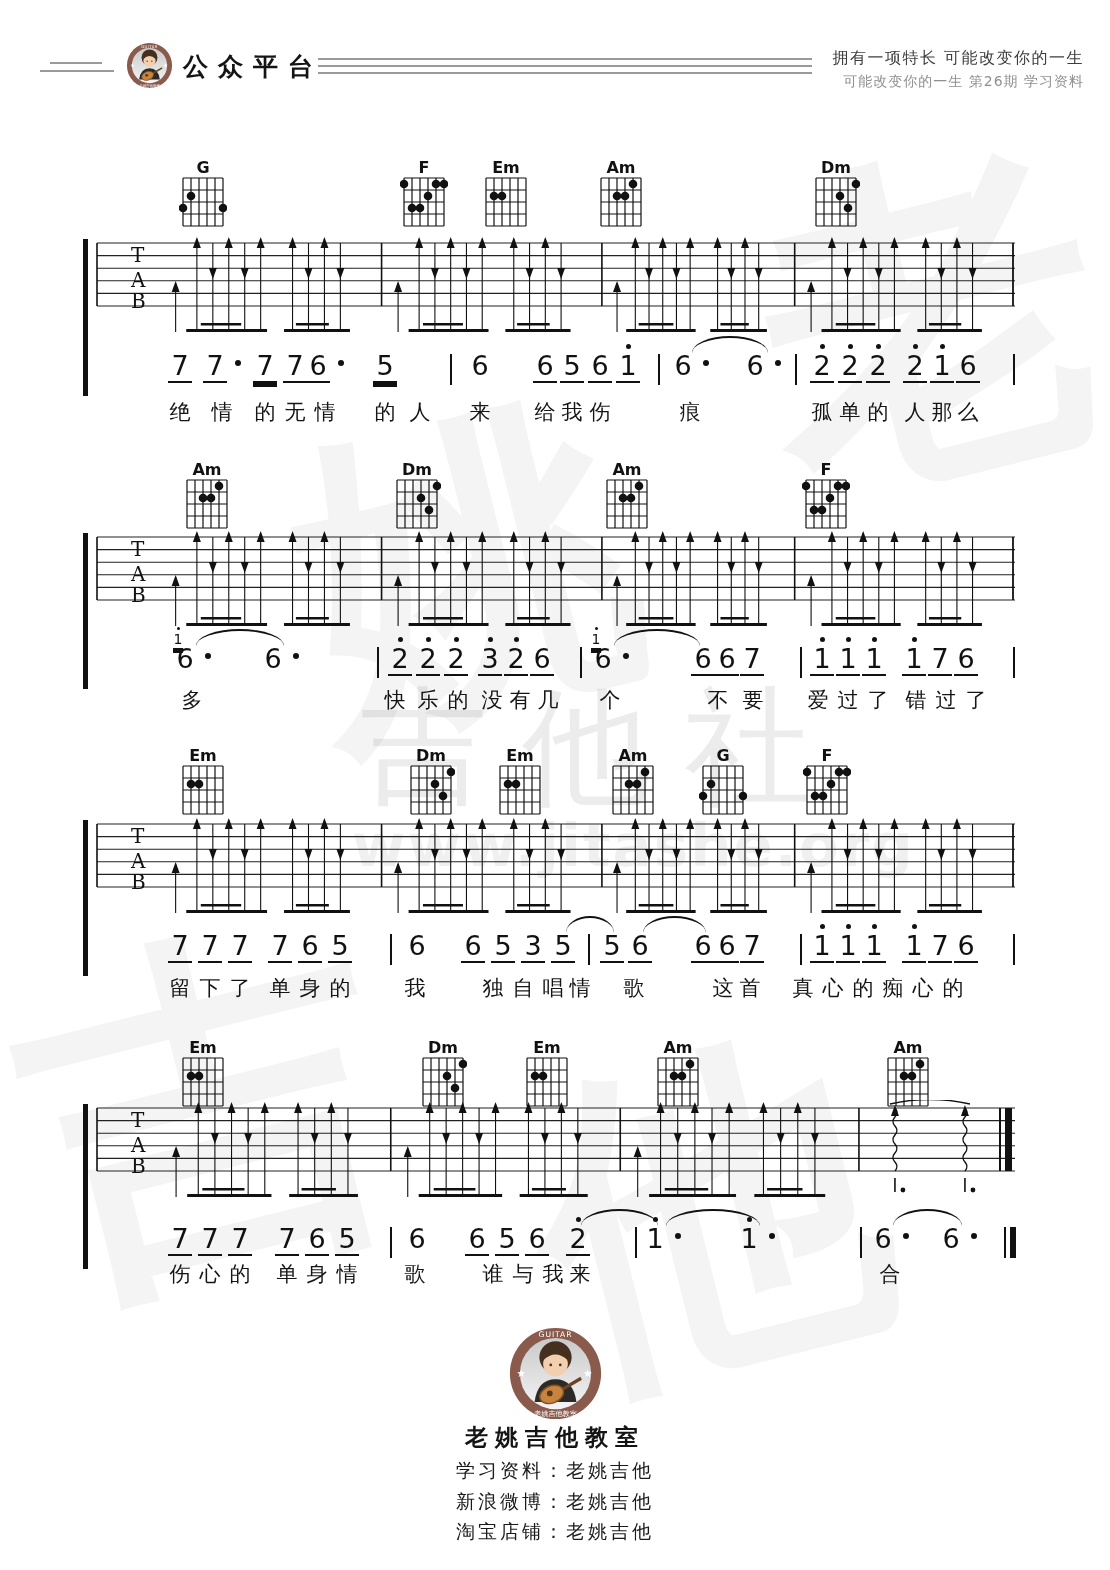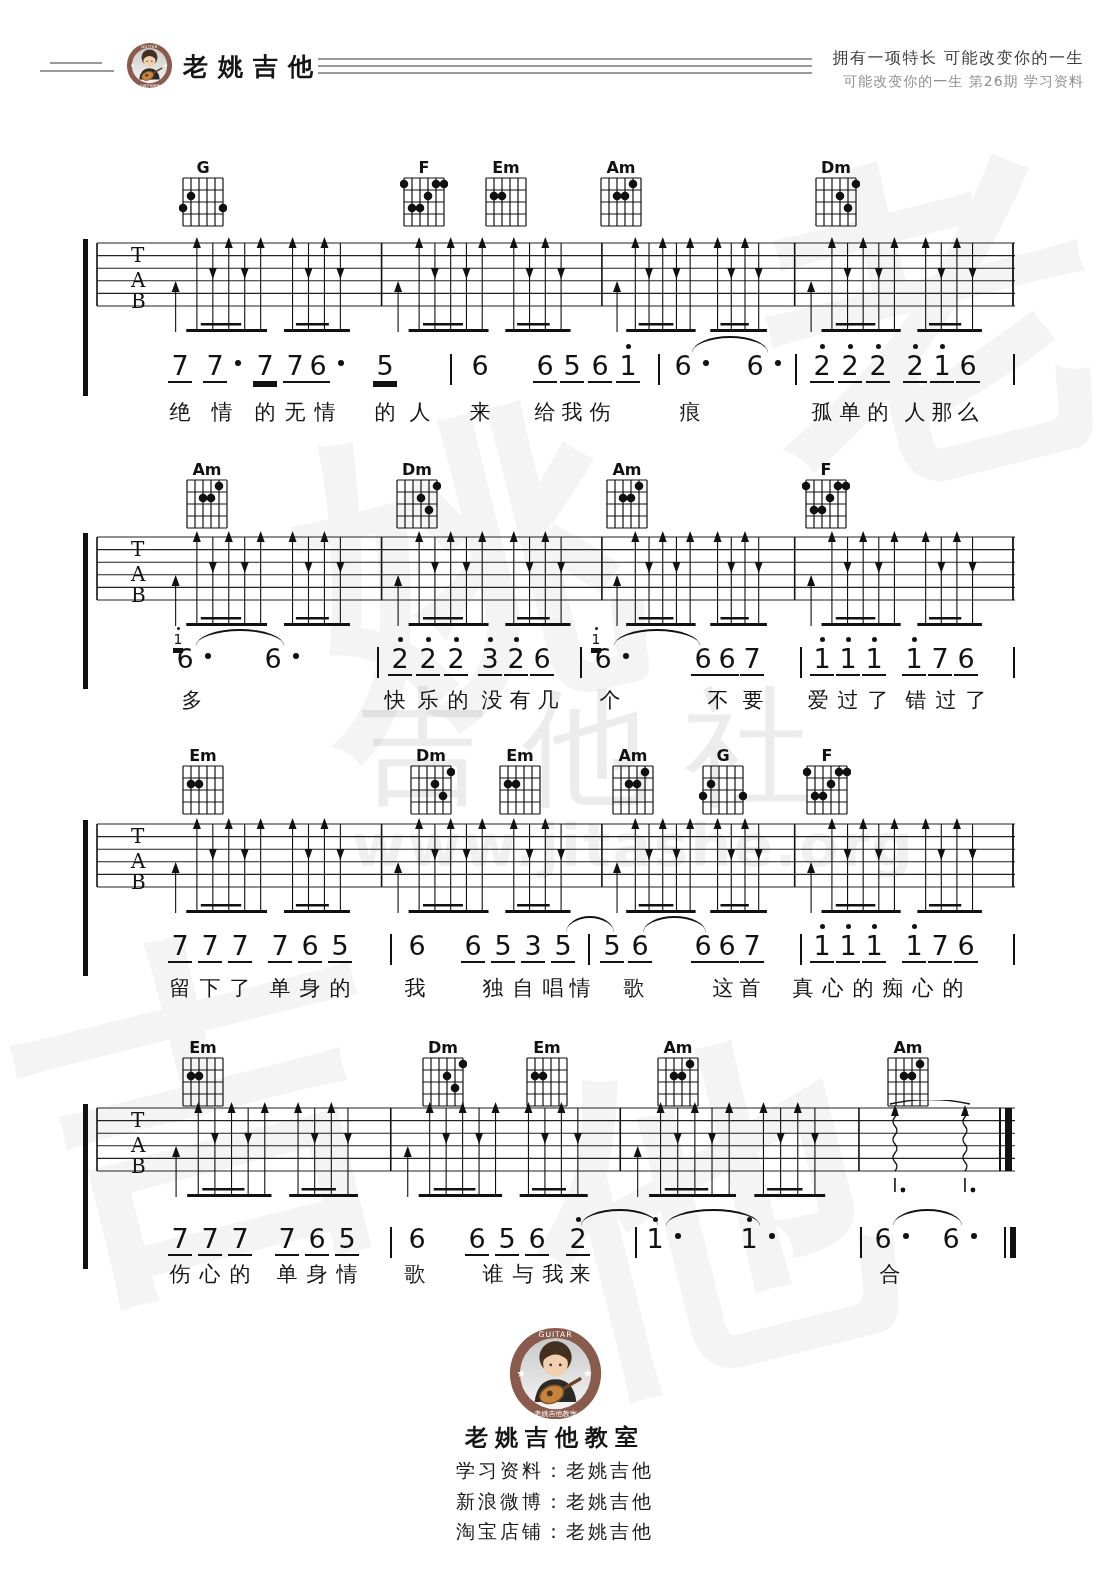--- a/index.html
+++ b/index.html
@@ -84,21 +84,21 @@
           <circle cx="50" cy="33" r="17" fill="#45301f"></circle>
           <circle cx="50" cy="40" r="13" fill="#f2cfae"></circle>
           <path d="M37,36 Q50,24 63,36 L63,30 Q50,20 37,30 Z" fill="#45301f"></path>
           <circle cx="45" cy="41" r="1.4" fill="#333"></circle>
           <circle cx="55" cy="41" r="1.4" fill="#333"></circle>
           <path d="M28,80 Q31,56 50,56 Q69,56 72,80 Z" fill="#2c2926"></path>
           <line x1="55" y1="68" x2="77" y2="55" stroke="#6b4226" stroke-width="3.5"></line>
           <ellipse cx="46" cy="72" rx="13" ry="9" fill="#c8843c" stroke="#7c5226" stroke-width="1.5" transform="rotate(-22 46 72)"></ellipse>
           <circle cx="44" cy="71" r="3" fill="#54371c"></circle>
         </svg></div>
-    <div class="hdr-title">老姚吉他</div>
+    <div class="hdr-title">公众平台</div>
     <div class="hline" style="left:318px;top:58px;width:494px;height:1.5px;"></div>
     <div class="hline" style="left:318px;top:65px;width:494px;height:1.5px;"></div>
     <div class="hline" style="left:318px;top:72px;width:494px;height:1.5px;"></div>
     <div class="hdr-tagline">拥有一项特长  可能改变你的一生</div>
     <div class="hdr-sub">可能改变你的一生  第26期  学习资料</div>
   </div>
 
   <div id="score">
       <div class="chord" style="left: 179px; top: 160px;"><div class="chord-label">G</div><svg width="48" height="56" viewBox="0 0 48 56">
           <line x1="4" y1="2" x2="4" y2="50" stroke="#111" stroke-width="1.2"></line>

